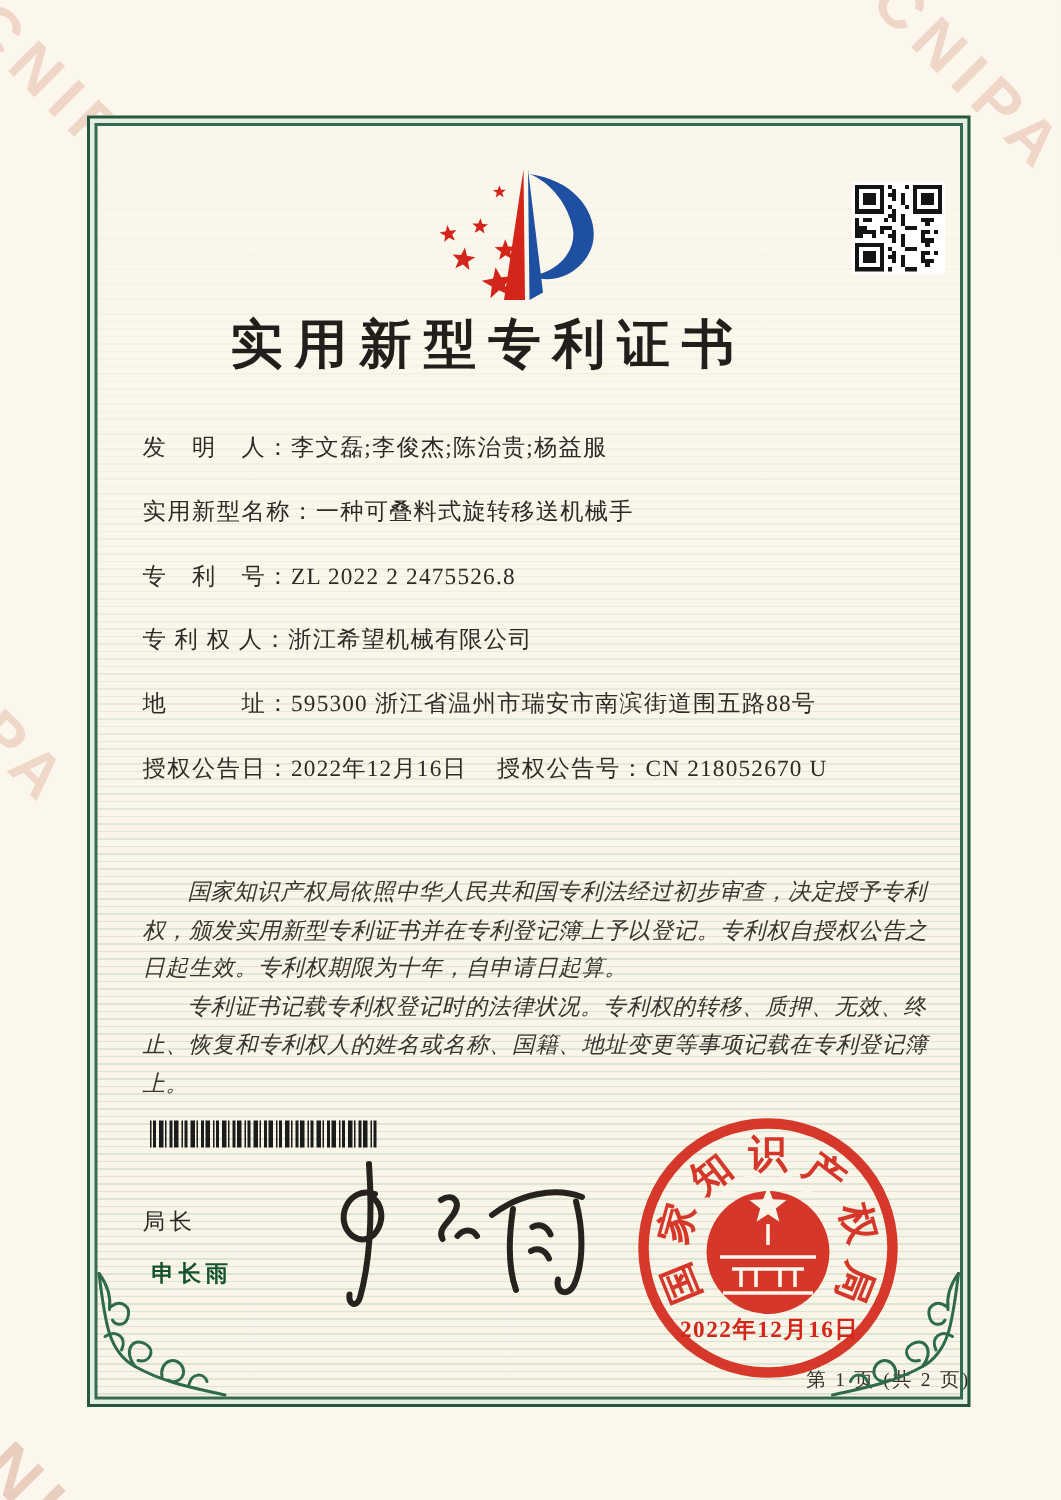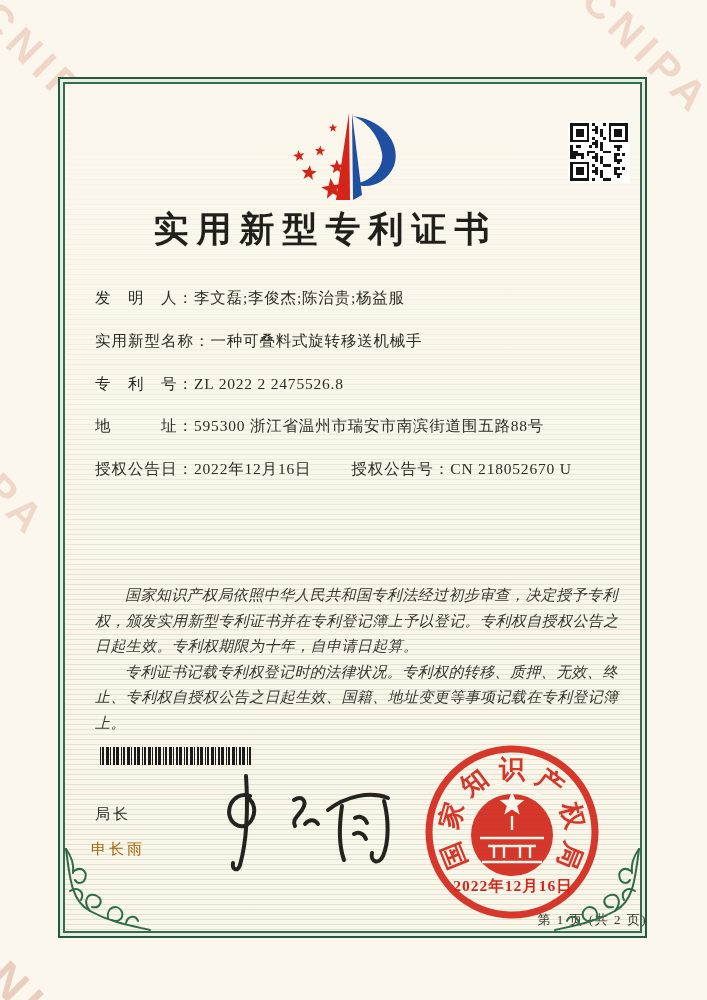--- a/index.html
+++ b/index.html
@@ -36,35 +36,35 @@
          font-size:35px;font-weight:bold;letter-spacing:8px;color:#211e1b;}
 
   .logo{position:absolute;left:292px;top:110px;width:116px;height:98px;}
   .qr{position:absolute;left:568px;top:121px;width:58px;height:58px;background:#fff;padding:2px;}
 
   
   .fields{position:absolute;left:95px;top:288px;width:540px;}
   .field-row{height:42.8px;font-size:15.5px;letter-spacing:1px;white-space:nowrap;color:#2e2b27;}
   .flabel{color:#2e2b27;}
   .fvalue{letter-spacing:.8px;}
-  .pair2{margin-left:40px;}
+  .pair2{margin-left:20px;}
 
   
   .paras{position:absolute;left:95px;top:583px;width:528px;font-size:15px;
          font-style:italic;line-height:25.5px;letter-spacing:.4px;color:#38342f;}
   .paras p{margin:0;text-indent:2em;}
 
   .barcode{position:absolute;left:100px;top:747px;width:172px;height:18px;
            display:flex;align-items:stretch;}
   .barcode i{display:block;background:#1b1b1b;}
 
   .director-label{position:absolute;left:95px;top:805px;font-size:15px;letter-spacing:3px;
                   font-family:"Liberation Sans","DejaVu Sans",sans-serif;color:#2b2926;}
-  .director-name{position:absolute;left:91px;top:840px;font-size:15px;letter-spacing:3px;
-                 font-family:"Liberation Sans","DejaVu Sans",sans-serif;color:#a16207;font-weight:normal;}
+  .director-name{position:absolute;left:101px;top:840px;font-size:15px;letter-spacing:3px;
+                 font-family:"Liberation Sans","DejaVu Sans",sans-serif;color:#14532d;font-weight:bold;}
   .signature{position:absolute;left:188px;top:768px;width:212px;height:108px;}
 
   .seal{position:absolute;left:422px;top:742px;width:180px;height:180px;}
   .seal-date{position:absolute;left:418px;top:876px;width:190px;text-align:center;
              font-size:15.5px;color:#d3271b;letter-spacing:1px;font-weight:bold;z-index:6;}
 
   .page-footer{position:absolute;left:58px;top:911px;width:589px;text-align:right;
                font-size:13px;letter-spacing:1.5px;color:#35322d;}
   .cont-note{position:absolute;left:30px;top:953px;width:620px;text-align:center;
              font-size:13.5px;letter-spacing:2px;color:#35322d;font-style:italic;}
@@ -311,27 +311,28 @@
         <rect x="19" y="11" width="1" height="1" fill="#141414"></rect>
         <rect x="19" y="16" width="1" height="1" fill="#141414"></rect>
       </svg>
 
     <div class="title">实用新型专利证书</div>
 
     <div class="fields">
         <div class="field-row"><span class="pair"><span class="flabel">发　明　人：</span><span class="fvalue">李文磊;李俊杰;陈治贵;杨益服</span></span></div>
         <div class="field-row"><span class="pair"><span class="flabel">实用新型名称：</span><span class="fvalue">一种可叠料式旋转移送机械手</span></span></div>
         <div class="field-row"><span class="pair"><span class="flabel">专　利　号：</span><span class="fvalue">ZL 2022 2 2475526.8</span></span></div>
+        <div class="field-row"><span class="pair"><span class="flabel">专 利 权 人：</span><span class="fvalue">浙江希望机械有限公司</span></span></div>
         <div class="field-row"><span class="pair"><span class="flabel">地　　　址：</span><span class="fvalue">595300 浙江省温州市瑞安市南滨街道围五路88号</span></span></div>
         <div class="field-row"><span class="pair"><span class="flabel">授权公告日：</span><span class="fvalue">2022年12月16日</span></span><span class="pair pair2"><span class="flabel">授权公告号：</span><span class="fvalue">CN 218052670 U</span></span></div>
       </div>
 
     <div class="paras">
         <p>国家知识产权局依照中华人民共和国专利法经过初步审查，决定授予专利权，颁发实用新型专利证书并在专利登记簿上予以登记。专利权自授权公告之日起生效。专利权期限为十年，自申请日起算。</p>
-        <p>专利证书记载专利权登记时的法律状况。专利权的转移、质押、无效、终止、专利权自授权公告之日起生效、国籍、地址变更等事项记载在专利登记簿上。</p>
+        <p>专利证书记载专利权登记时的法律状况。专利权的转移、质押、无效、终止、恢复和专利权人的姓名或名称、国籍、地址变更等事项记载在专利登记簿上。</p>
       </div>
 
     <div class="barcode">
         <i style="width: 1px; margin-right: 1px;"></i>
         <i style="width: 2px; margin-right: 2px;"></i>
         <i style="width: 3px; margin-right: 1px;"></i>
         <i style="width: 1px; margin-right: 2px;"></i>
         <i style="width: 2px; margin-right: 1px;"></i>
         <i style="width: 3px; margin-right: 2px;"></i>
         <i style="width: 1px; margin-right: 1px;"></i>

